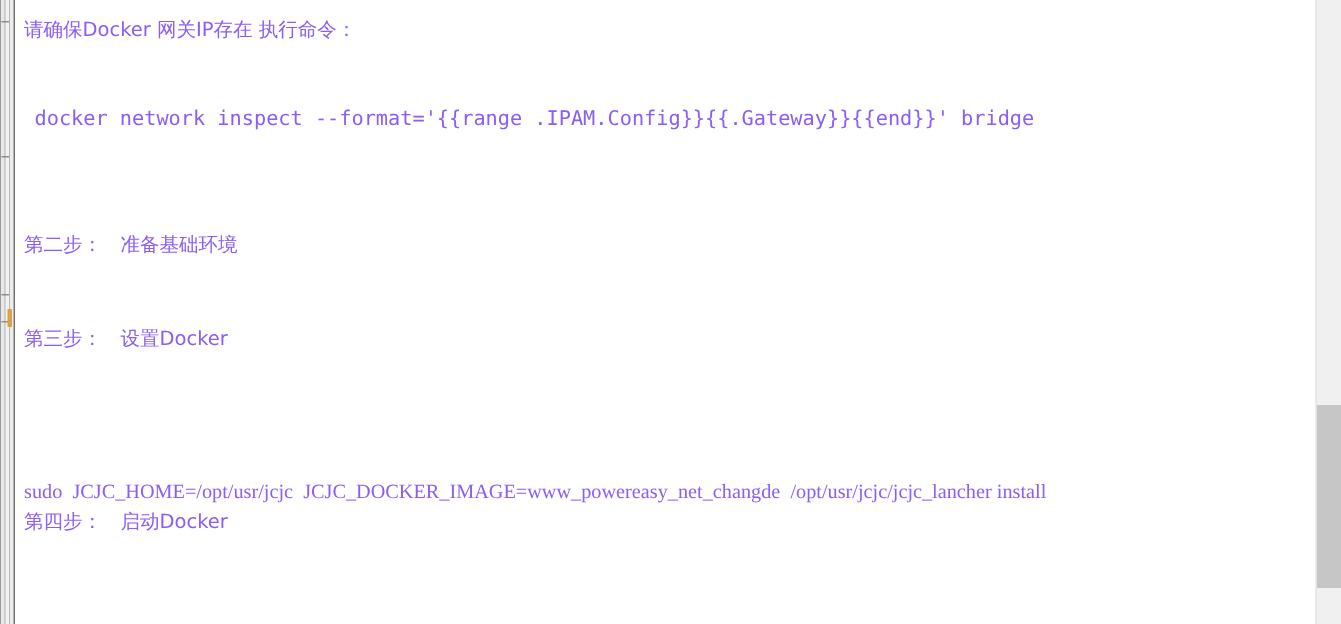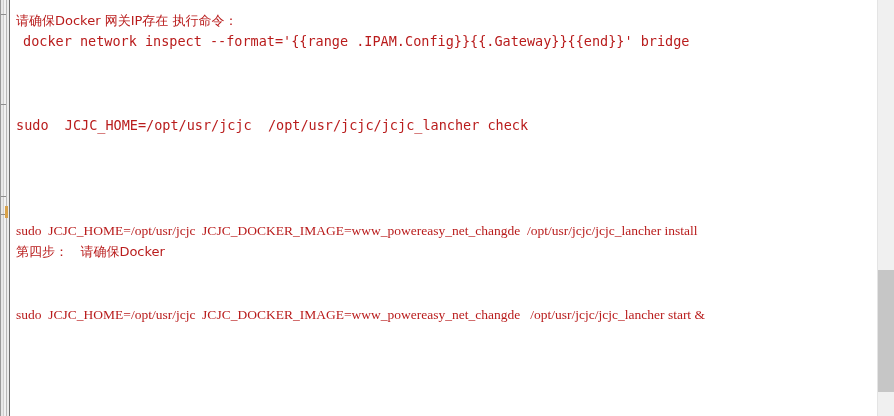--- a/index.html
+++ b/index.html
@@ -71,32 +71,33 @@
     left: 0;
     width: 868px;
     padding: 10px 0 0 6px;
     box-sizing: border-box;
   }
 
   
   .line {
     font-size: 13.5px;
     line-height: 21px;
-    color: #b91c1c;
+    color: #8b5cf6;
     white-space: pre;
     letter-spacing: 0px;
     height: 21px;
   }
   .line.cjk {
     font-family: "DejaVu Sans", sans-serif;
     font-size: 13px;
   }
   .line.mono {
     font-family: "DejaVu Sans Mono", monospace;
     font-size: 13.5px;
+    margin-top: 38px;
   }
   .line.blank {
     height: 21px;
   }
   .line.cmd-wrap {
     white-space: pre-wrap;
     height: auto;
     word-break: break-all;
     font-family: Liberation Serif, serif;
   }
@@ -135,27 +136,28 @@
     <div class="amber" style="top:206px;"></div>
   </div>
 
   <div class="doc-panel">
     <div class="doc-body" id="doc-body">
         <div class="line cjk">请确保Docker 网关IP存在 执行命令：</div>
         <div class="line mono indent1">docker network inspect --format='{{range .IPAM.Config}}{{.Gateway}}{{end}}' bridge</div>
         <div class="line blank"></div>
         <div class="line blank"></div>
         <div class="line blank"></div>
-        <div class="line mono">sudo  JCJC_HOME=/opt/usr/jcjc  /opt/usr/jcjc/jcjc_lancher check</div>
+        <div class="line cjk">第二步：   准备基础环境</div>
         <div class="line blank"></div>
         <div class="line blank"></div>
+        <div class="line cjk">第三步：   设置Docker</div>
         <div class="line blank"></div>
         <div class="line blank"></div>
         <div class="line mono cmd-wrap">sudo  JCJC_HOME=/opt/usr/jcjc  JCJC_DOCKER_IMAGE=www_powereasy_net_changde  /opt/usr/jcjc/jcjc_lancher install</div>
-        <div class="line cjk">第四步：   请确保Docker</div>
+        <div class="line cjk">第四步：   启动Docker</div>
         <div class="line blank"></div>
         <div class="line blank"></div>
         <div class="line mono cmd-wrap">sudo  JCJC_HOME=/opt/usr/jcjc  JCJC_DOCKER_IMAGE=www_powereasy_net_changde   /opt/usr/jcjc/jcjc_lancher start &amp;</div>
       </div>
   </div>
 
   <div class="vscroll" style="background: rgb(240, 240, 240);">
     <div class="thumb" id="vthumb" style="top: 270px; height: 122px; background: rgb(198, 198, 198);"></div>
   </div>
 

